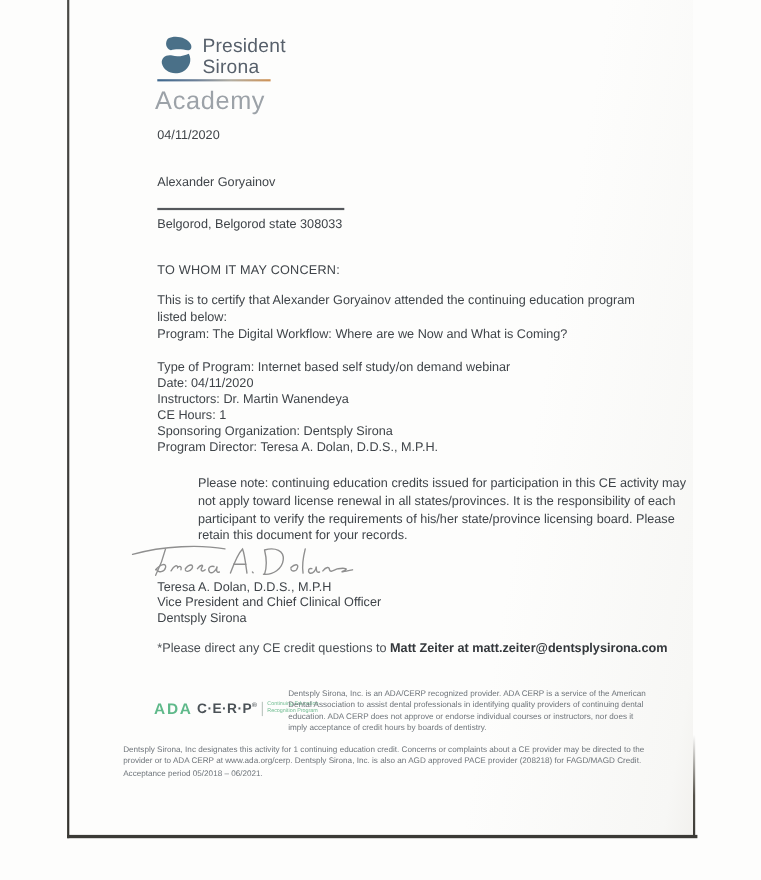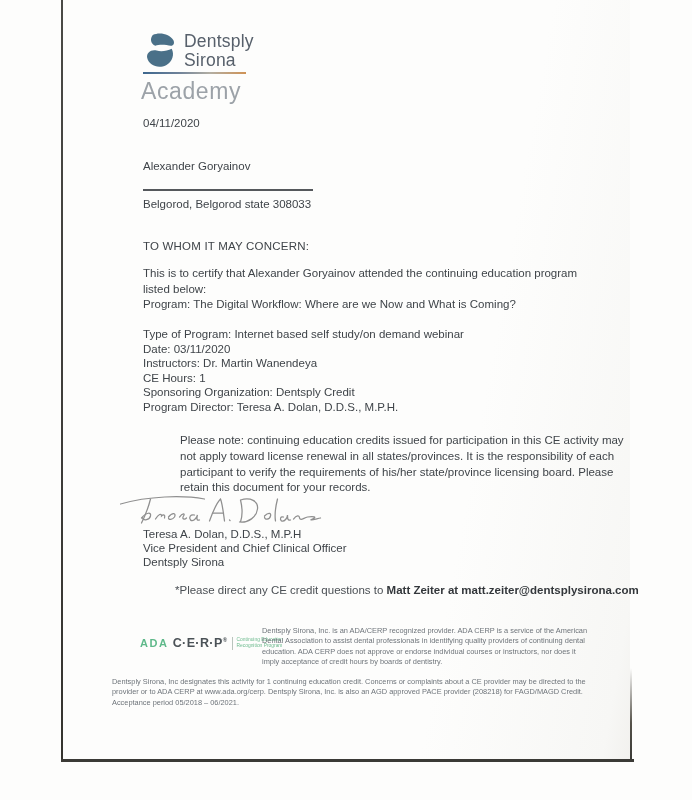--- a/index.html
+++ b/index.html
@@ -34,27 +34,27 @@
   .name-line{left:143px;top:159px;}
   .addr-rule{left:143px;top:189px;width:170px;height:1.5px;background:#55585c;}
   .addr-line{left:143px;top:197px;}
   .salutation{left:143px;top:239px;letter-spacing:.2px;}
   .certify{left:143px;top:266px;width:462px;}
   .details{left:143px;top:327px;line-height:14.6px;}
   .notice{left:143px;top:433px;width:458px;line-height:15.8px;margin-left:37px;}
 
   .sig-svg{left:112px;top:490px;}
   .sig-block{left:143px;top:527px;line-height:14px;}
-  .contact{left:143px;top:583px;color:#4a4f54;margin-left:32px;}
+  .contact{left:143px;top:583px;color:#4a4f54;}
   .contact .strong{font-weight:bold;color:#33373b;}
 
   
   .small{font-size:7.4px;line-height:10.4px;color:#6e747a;}
   .ada-logo{left:140px;top:636px;display:flex;align-items:center;gap:4px;}
-  .ada-green{color:#5fb98a;font-weight:bold;font-size:11px;letter-spacing:1.6px;}
+  .ada-green{color:#5fb98a;font-weight:bold;font-size:14px;letter-spacing:1.6px;}
   .cerp-dark{color:#4b5257;font-weight:bold;font-size:12.5px;letter-spacing:.4px;}
   .cerp-reg{font-size:6px;vertical-align:super;color:#4b5257;font-weight:bold;}
   .ada-div{width:1px;height:13px;background:#b9c4bd;}
   .ada-tagline{font-size:4.9px;line-height:5.6px;color:#6fbc90;}
   .disclaimer{left:262px;top:626px;width:332px;}
   .footer-note{left:112px;top:677px;width:490px;}
 
   svg.sig path{fill:none;stroke:#8f8f8f;stroke-width:1.25;stroke-linecap:round;}
   .logo-mark path{fill:#4a7088;}
 </style>
@@ -64,43 +64,43 @@
 <div class="abs paper"></div>
 <div class="abs edge-left"></div>
 <div class="abs edge-bottom"></div>
 <div class="abs edge-right"></div>
 
 <svg class="abs logo-mark" style="left:145px;top:31px" width="31" height="39" viewBox="0 0 36 42">
   <path d="M9,3 C17,-1 29,2 33,9 C34.5,12 33.5,15.5 30,15.5 C25,14.5 17,13.5 12,15.5 C6.5,13.5 5.5,7 9,3 Z"></path>
   <path d="M31,19 C34.5,25.5 32,34 24.5,38 C15,42.5 4.5,38 2.5,29.5 C1.5,23.5 7,19.5 13.5,21 C19.5,23 26,21 31,19 Z"></path>
 </svg>
 <div class="abs brand-text">
-  <div>Dentsply</div>
+  <div>President</div>
   <div>Sirona</div>
 </div>
 <div class="abs brand-rule"></div>
 <div class="abs academy">Academy</div>
 
 <div class="abs t date-line">04/11/2020</div>
 <div class="abs t name-line">Alexander Goryainov</div>
 <div class="abs addr-rule"></div>
 <div class="abs t addr-line">Belgorod, Belgorod state 308033</div>
 <div class="abs t salutation">TO WHOM IT MAY CONCERN:</div>
 
 <div class="abs t certify">
   <div>This is to certify that Alexander Goryainov attended the continuing education program listed below:</div>
   <div>Program: The Digital Workflow: Where are we Now and What is Coming?</div>
 </div>
 
 <div class="abs t details">
   <div>Type of Program: Internet based self study/on demand webinar</div>
-  <div>Date: 03/11/2020</div>
+  <div>Date: 04/11/2020</div>
   <div>Instructors: Dr. Martin Wanendeya</div>
   <div>CE Hours: 1</div>
-  <div>Sponsoring Organization: Dentsply Credit</div>
+  <div>Sponsoring Organization: Dentsply Sirona</div>
   <div>Program Director: Teresa A. Dolan, D.D.S., M.P.H.</div>
 </div>
 
 <div class="abs t notice">Please note: continuing education credits issued for participation in this CE activity may not apply toward license renewal in all states/provinces. It is the responsibility of each participant to verify the requirements of his/her state/province licensing board. Please retain this document for your records.</div>
 
 <svg class="abs sig sig-svg" width="215" height="40" viewBox="0 0 210 40" aria-label="Teresa A. Dolan">
   <path d="M6,14 C34,6 68,5 90,9"></path>
   <path d="M36,9 C34,17 30,27 27,33"></path>
   <path d="M27,28 C32,22 37,22 36,26 C35,30 29,31 28,28"></path>
   <path d="M41,29 C44,24 47,23 47,26 C49,24 51,25 50,28"></path>

